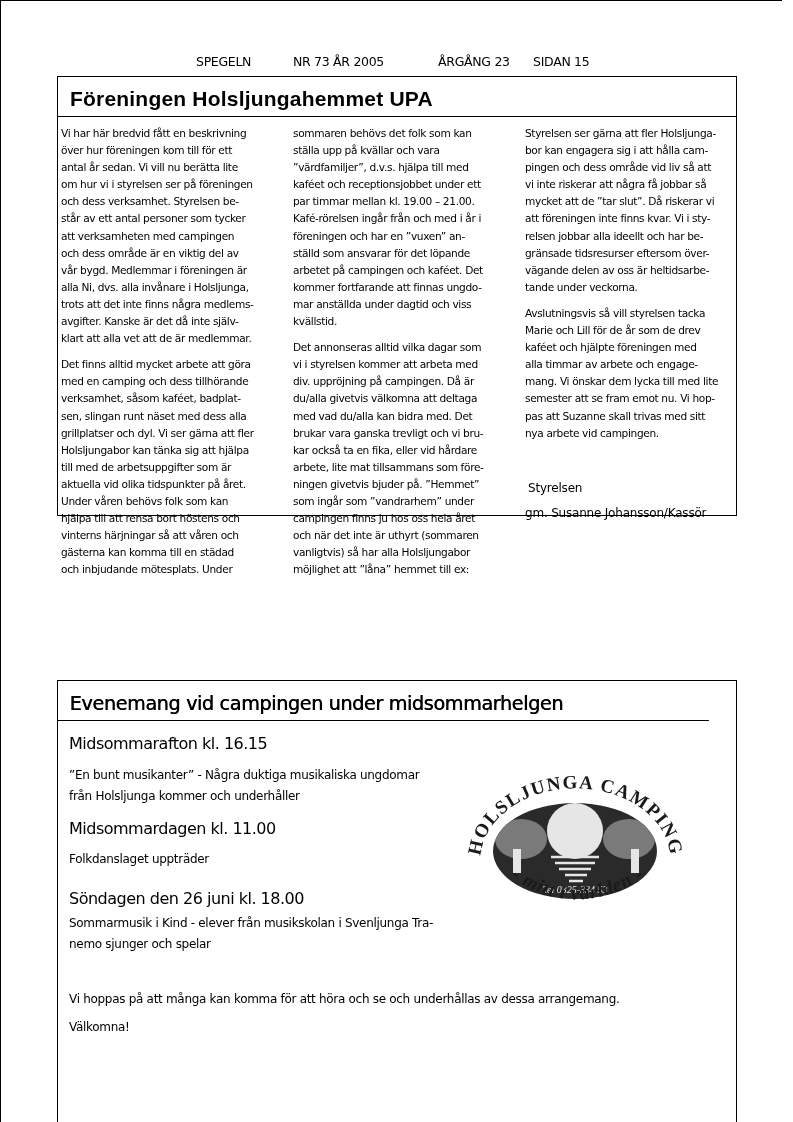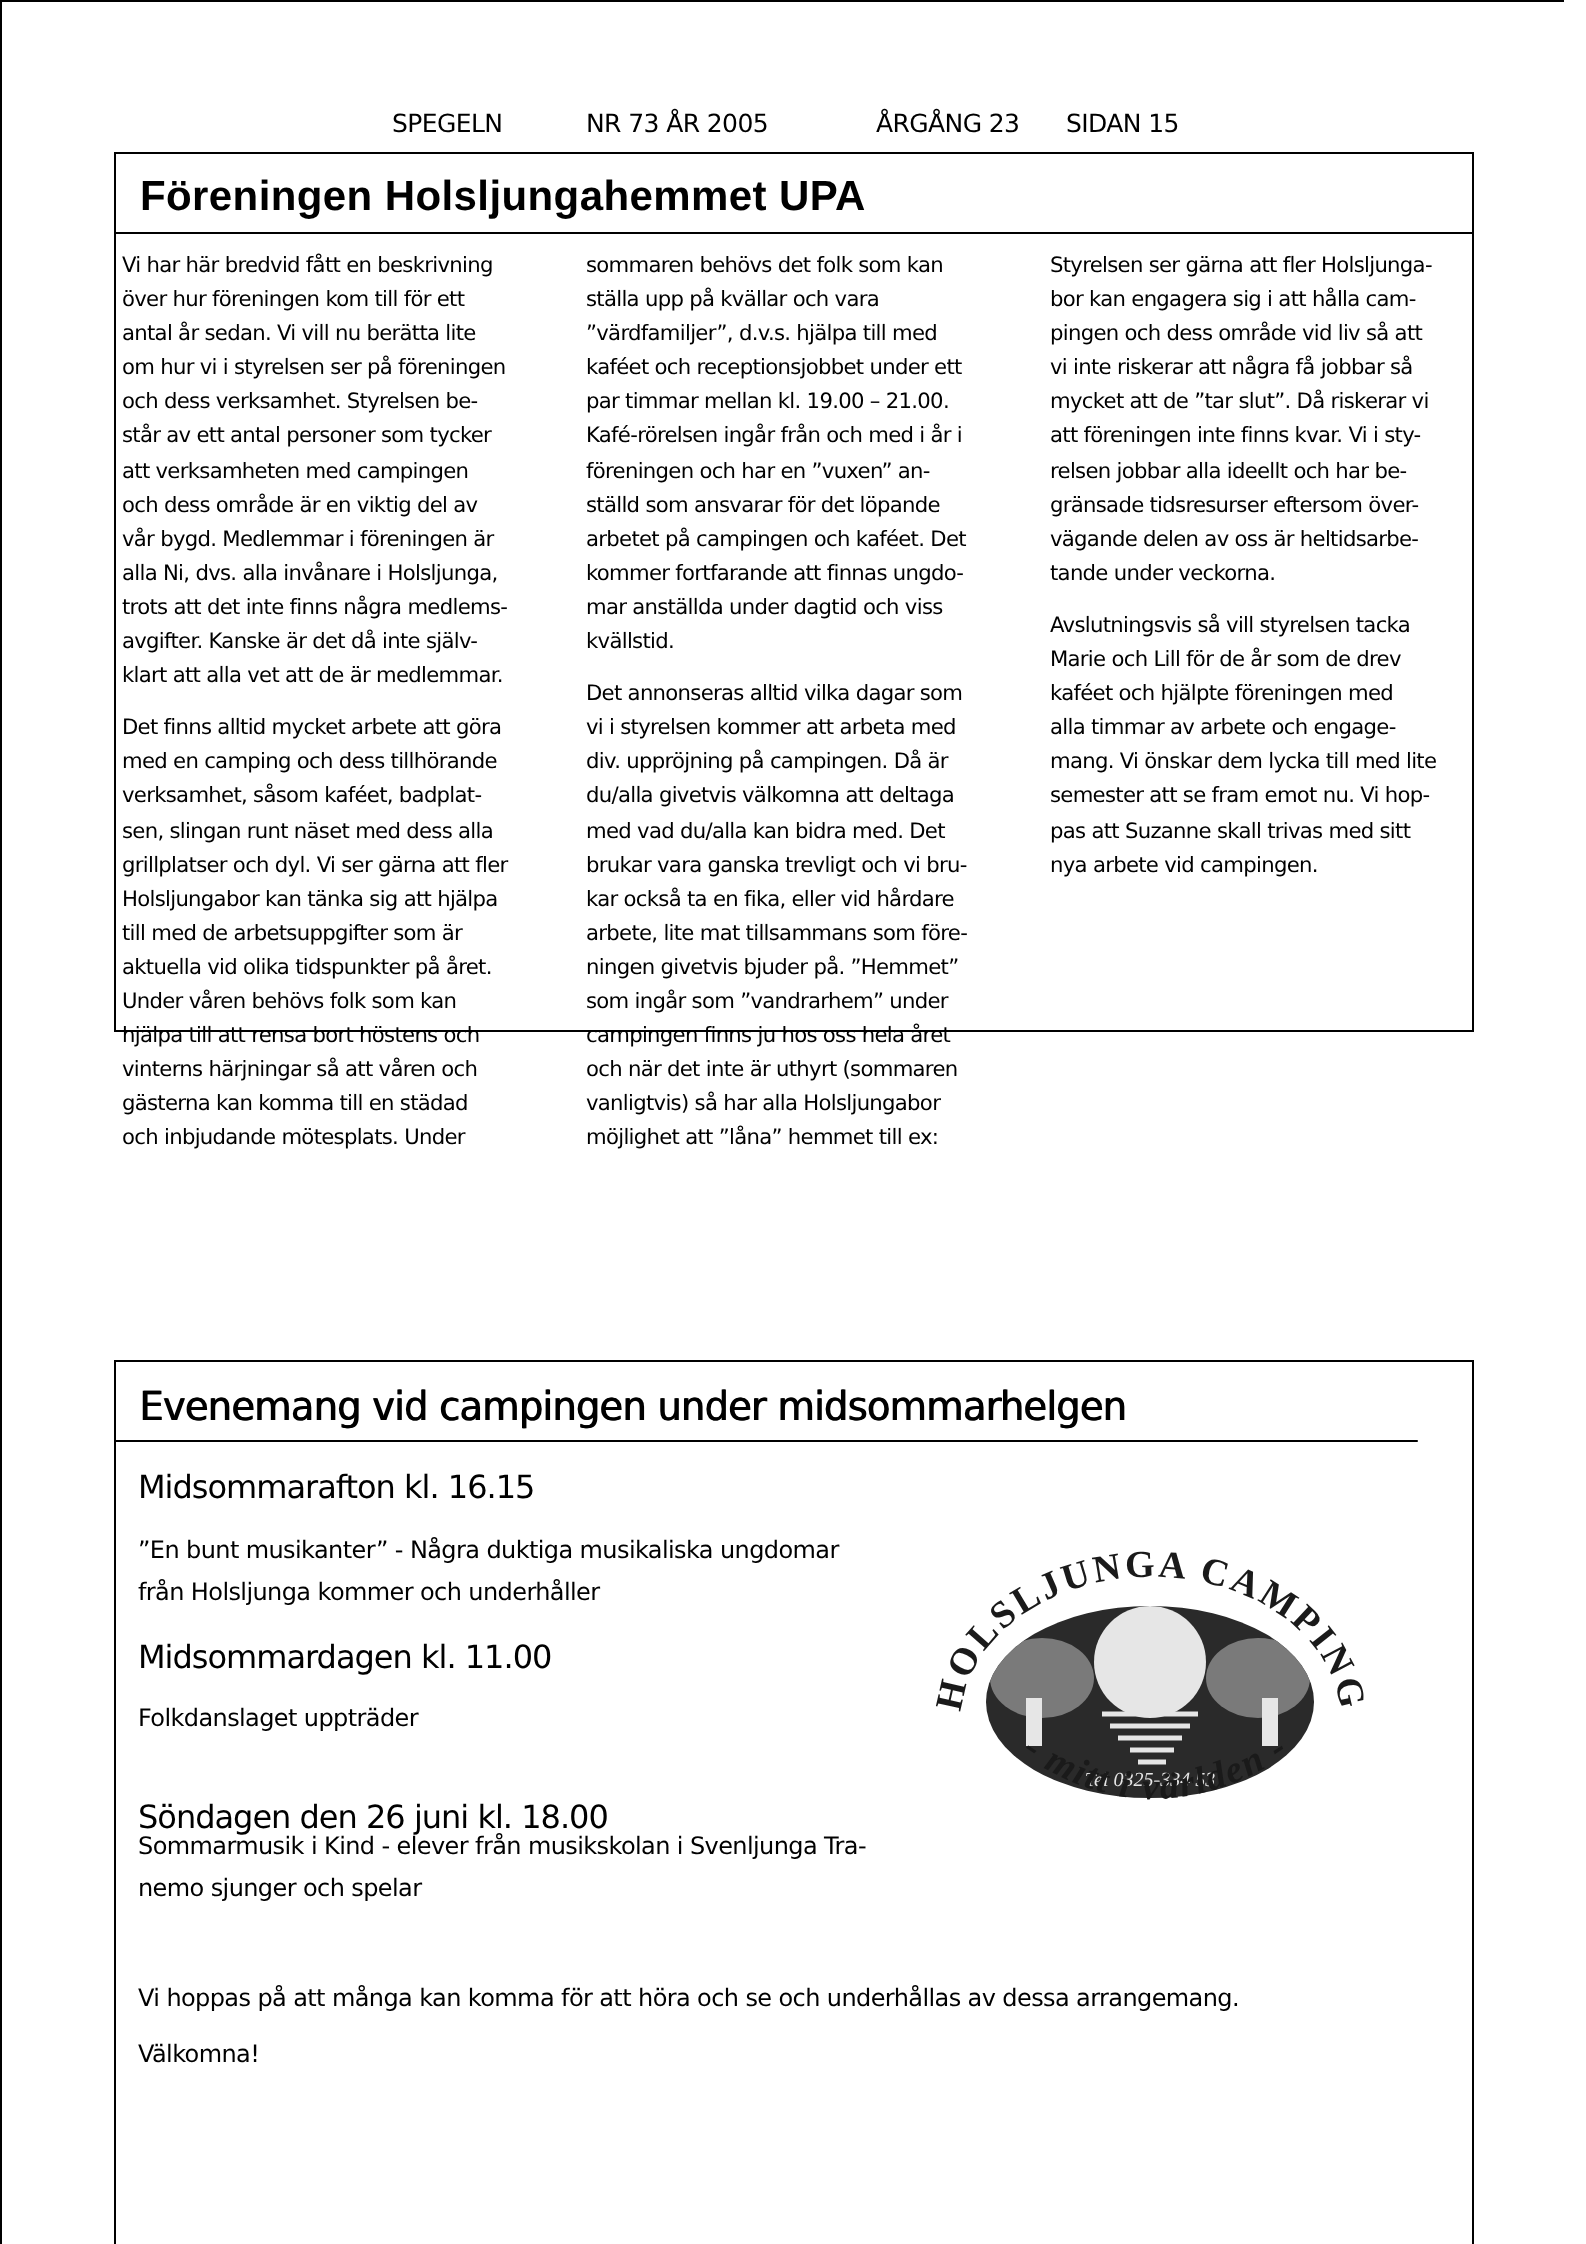--- a/index.html
+++ b/index.html
@@ -109,33 +109,37 @@
 vägande delen av oss är heltidsarbe-
 tande under veckorna.</p>
       <p>Avslutningsvis så vill styrelsen tacka
 Marie och Lill för de år som de drev
 kaféet och hjälpte föreningen med
 alla timmar av arbete och engage-
 mang. Vi önskar dem lycka till med lite
 semester att se fram emot nu. Vi hop-
 pas att Suzanne skall trivas med sitt
 nya arbete vid campingen.</p>
+      <div class="sig">
+        <div>Styrelsen</div>
+        <div style="margin-left:-3px">gm. Susanne Johansson/Kassör</div>
+      </div>
     </div>
   </div>
 </section>
 
 <section class="box box2">
   <div class="box-title">Evenemang vid campingen under midsommarhelgen</div>
   <div class="events">
     <div class="ev ev-head" style="top:9px">Midsommarafton kl. 16.15</div>
     <div class="ev ev-text" style="top:40px">”En bunt musikanter” -  Några duktiga musikaliska ungdomar
 från Holsljunga kommer och underhåller</div>
     <div class="ev ev-head" style="top:94px">Midsommardagen kl. 11.00</div>
     <div class="ev ev-text" style="top:124px">Folkdanslaget uppträder</div>
-    <div class="ev ev-head" style="top:174px">Söndagen den 26 juni kl. 18.00</div>
+    <div class="ev ev-head" style="top:164px">Söndagen den 26 juni kl. 18.00</div>
     <div class="ev ev-text" style="top:188px">Sommarmusik i Kind - elever från musikskolan i Svenljunga Tra-
 nemo sjunger och spelar</div>
     <div class="ev ev-text" style="top:264px">Vi hoppas på att många kan komma för att höra och se och underhållas av dessa  arrangemang.</div>
     <div class="ev ev-text" style="top:292px">Välkomna!</div>
 
     <svg class="logo" viewBox="0 0 225 170">
       <defs>
         <path id="arcTop" d="M 18 100 A 95 72 0 0 1 207 100"></path>
         <path id="arcBottom" d="M 40 118 Q 112 175 190 118"></path>
         <clipPath id="ovalClip">

